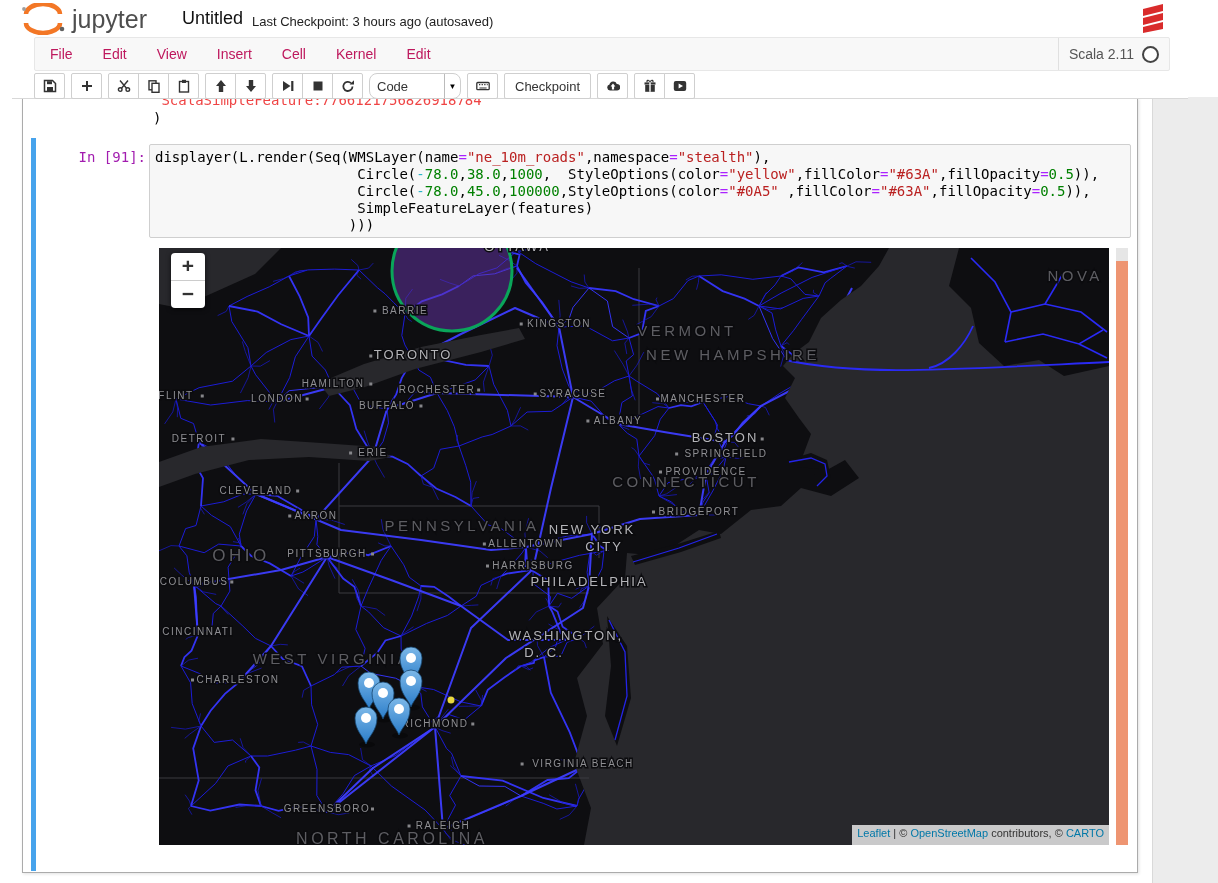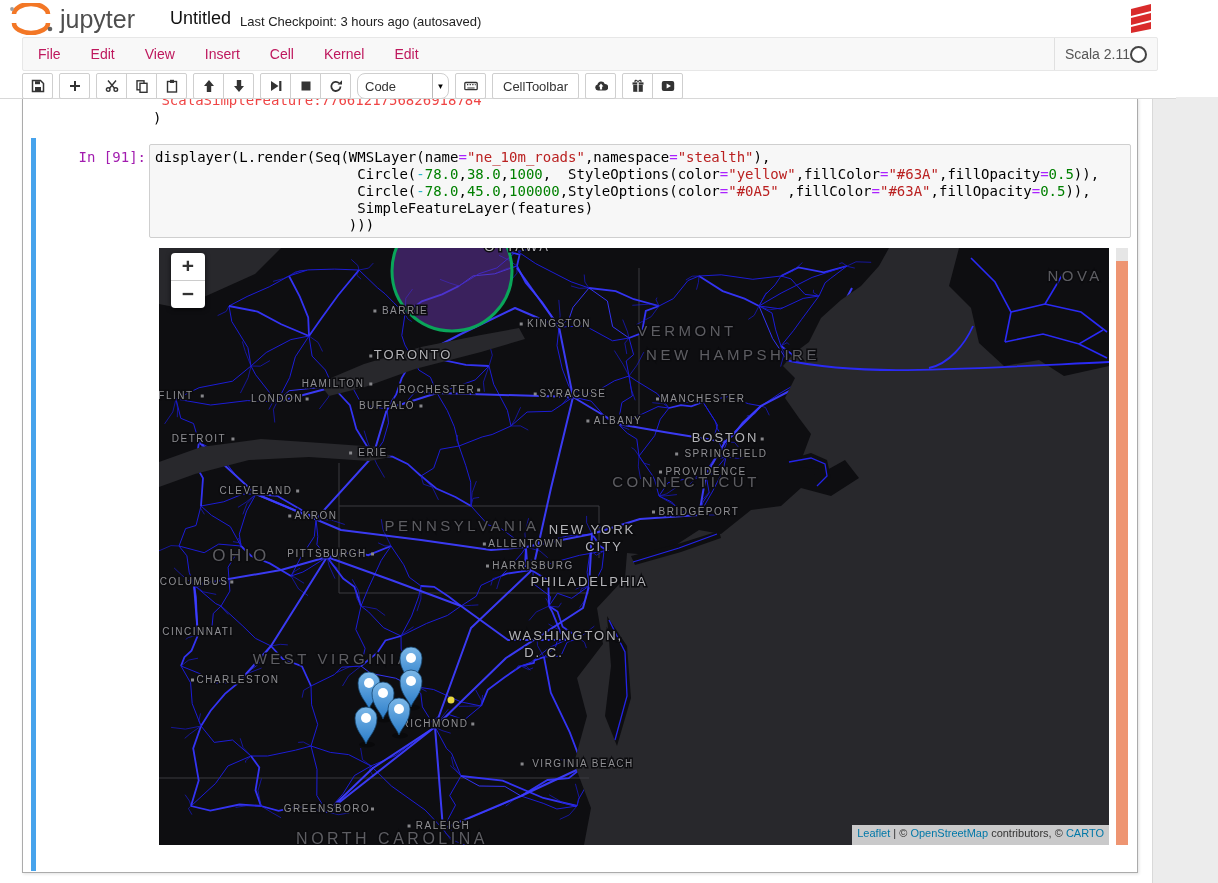--- a/index.html
+++ b/index.html
@@ -1,33 +1,33 @@
 <!DOCTYPE html>
 <html><head>
 <meta charset="utf-8">
 <style>
   html,body{margin:0;padding:0;background:#fff;}
   #page{position:relative;width:1218px;height:883px;overflow:hidden;
         font-family:"Liberation Sans",sans-serif;background:#fff;}
 
   
-  #header{position:absolute;left:0;top:0;width:1176px;height:98px;background:#fff;
+  #header{position:absolute;left:12px;top:0;width:1176px;height:98px;background:#fff;
           border-bottom:1px solid #d8d8d8;z-index:50;}
   #logo{position:absolute;left:8px;top:2px;height:34px;display:flex;align-items:center;cursor:pointer;}
   #logo-text{font-size:25px;color:#4e4e4e;margin-left:6px;letter-spacing:0;}
   #nb-title{position:absolute;left:170px;top:8px;font-size:18px;color:#111;cursor:pointer;}
   #checkpoint{position:absolute;left:240px;top:14px;font-size:13px;color:#222;}
   #kernel-logo{position:absolute;left:1128px;top:2px;width:26px;height:31px;}
 
   #menubar{position:absolute;left:22px;top:37px;width:1134px;height:32px;background:#f8f8f8;
            border:1px solid #e7e7e7;border-radius:2px;display:flex;align-items:center;}
   .menu-item{padding:0 15px;font-size:14px;color:#be185d;line-height:32px;cursor:pointer;}
   #menubar-right{margin-left:auto;display:flex;align-items:center;height:100%;
                  border-left:1px solid #e0e0e0;padding:0 10px;}
-  #kernel-name{font-size:14px;color:#555;}
+  #kernel-name{font-size:14px;color:#555;margin-right:8px;}
   #kernel-ind{width:13px;height:13px;border:2px solid #444;border-radius:50%;background:#fff;}
 
   #toolbar{position:absolute;left:22px;top:73px;height:26px;display:flex;align-items:center;}
   .btn-group{display:flex;margin-right:6px;}
   .tb-btn{width:31px;height:26px;background:#fff;border:1px solid #cfcfcf;
           display:flex;align-items:center;justify-content:center;cursor:pointer;box-sizing:border-box;}
   .btn-group .tb-btn + .tb-btn{margin-left:-1px;}
   .btn-group .tb-btn:first-child{border-radius:2px 0 0 2px;}
   .btn-group .tb-btn:last-child{border-radius:0 2px 2px 0;}
   .btn-group .tb-btn:only-child{border-radius:2px;}
@@ -719,21 +719,21 @@
       </div>
       <div class="btn-group">
         <div class="tb-btn">
           <svg class="icon13" viewBox="0 0 14 14">
               <rect x="0.8" y="3.5" width="12.4" height="7.2" rx="1" fill="none" stroke="#333" stroke-width="1.3"></rect>
               <path d="M3,5.6 h1.3 M5.6,5.6 h1.3 M8.2,5.6 h1.3 M10.8,5.6 h0.9 M3.4,9 h7.2" stroke="#333" stroke-width="1.2"></path>
             </svg>
         </div>
       </div>
       <div class="tb-text-btn">
-        <span>CellToolbar</span>
+        <span>Checkpoint</span>
       </div>
       <div class="btn-group">
         <div class="tb-btn">
           <svg class="icon13" viewBox="0 0 14 14">
               <path d="M4,11.5 a3,3 0 0 1 -0.5,-5.9 a3.8,3.8 0 0 1 7.3,-0.6 a2.6,2.6 0 0 1 0.4,6.5 z" fill="#333"></path>
               <path d="M7,4.5 L9.4,7.6 H8.1 V10.4 H5.9 V7.6 H4.6 Z" fill="#fff"></path>
             </svg>
         </div>
       </div>
       <div class="btn-group">

